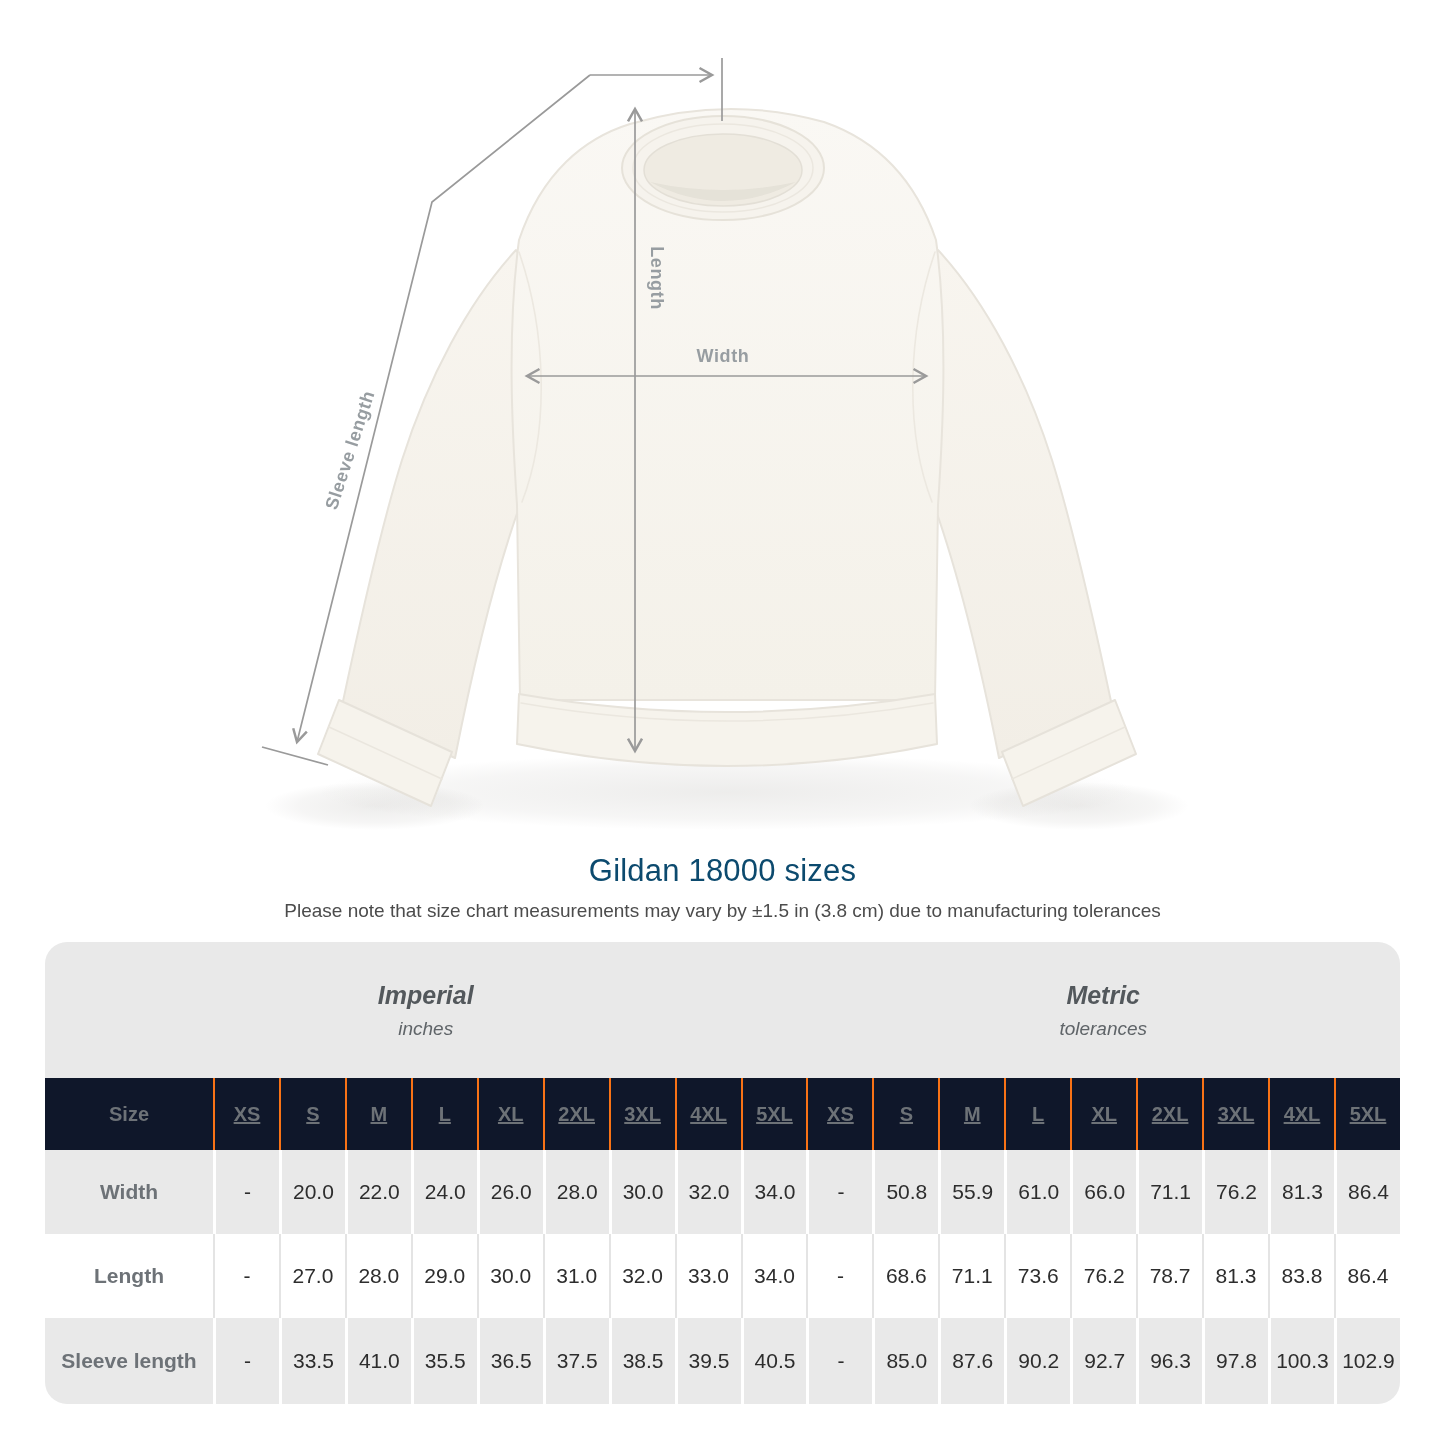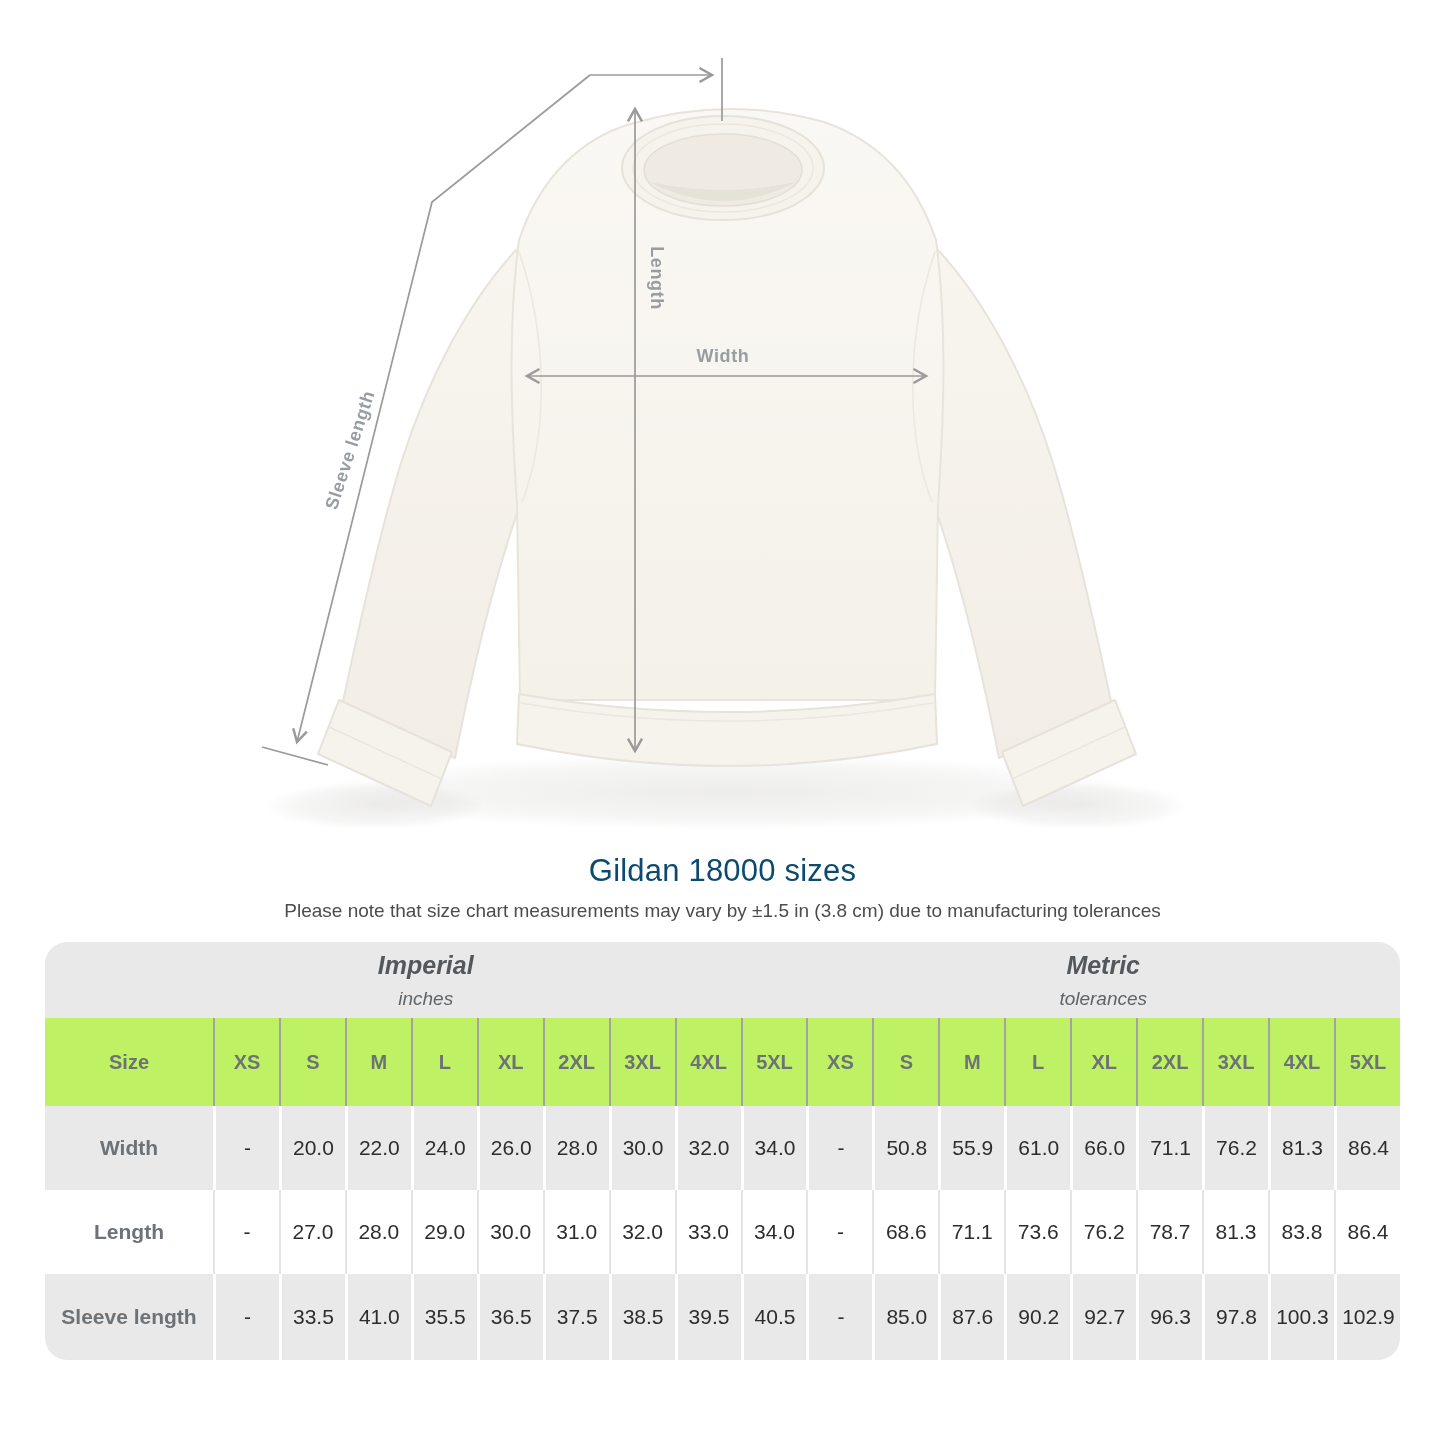--- a/index.html
+++ b/index.html
@@ -22,29 +22,29 @@
   .table-wrap {
     margin:19px 45px 0 45px;
     border-radius:22px; overflow:hidden;
   }
   table.size-table {
     width:100%; border-collapse:separate; border-spacing:0;
     table-layout:fixed;
   }
   .size-table td, .size-table th { text-align:center; vertical-align:middle; padding:0; }
 
-  tr.band-row td { background:#e9e9e9; height:76px; }
+  tr.band-row td { background:#e9e9e9; height:136px; }
   .unit-title { font-size:25px; font-weight:bold; font-style:italic; color:#53585c; }
   .unit-sub   { margin-top:8px; font-size:19px; font-style:italic; color:#5f6468; }
 
   tr.head-row th {
-    background:#bef264; height:88px;
+    background:#0f172a; height:72px;
     font-size:20px; font-weight:bold; color:#6d7277;
   }
-  tr.head-row th + th { border-left:2px solid #a3a3a3; }
+  tr.head-row th + th { border-left:2px solid #f97316;text-decoration:underline; }
 
   tr.data-row th {
     font-size:21px; font-weight:bold; color:#6d7277;
   }
   tr.data-row td { font-size:21px; font-weight:normal; color:#2d2d2d; }
   tr.data-row td, tr.data-row th { height:84px; }
   tr.last-row td, tr.last-row th { height:86px; }
 
   tr.stripe th, tr.stripe td { background:#e9e9e9; }
   tr.stripe td { border-left:3px solid #ffffff; }

